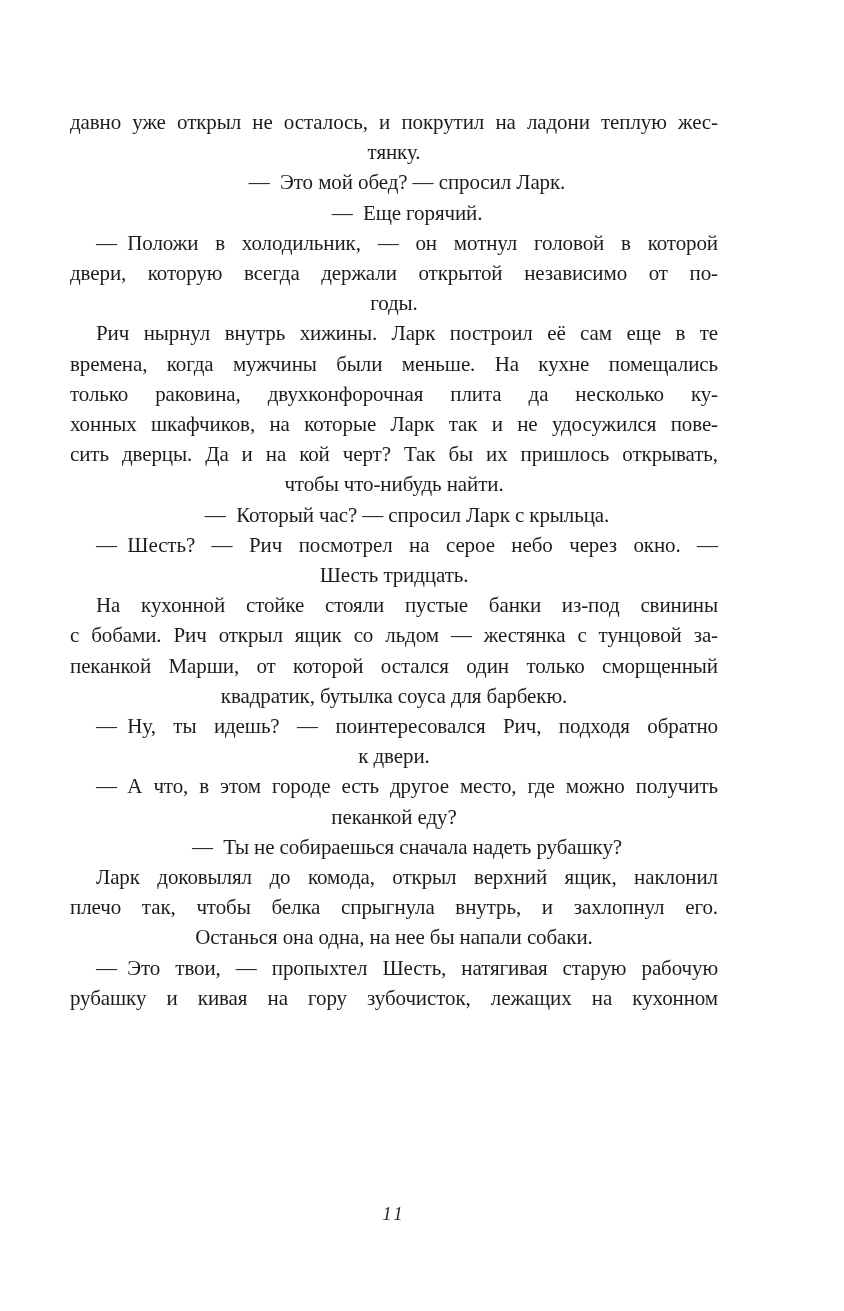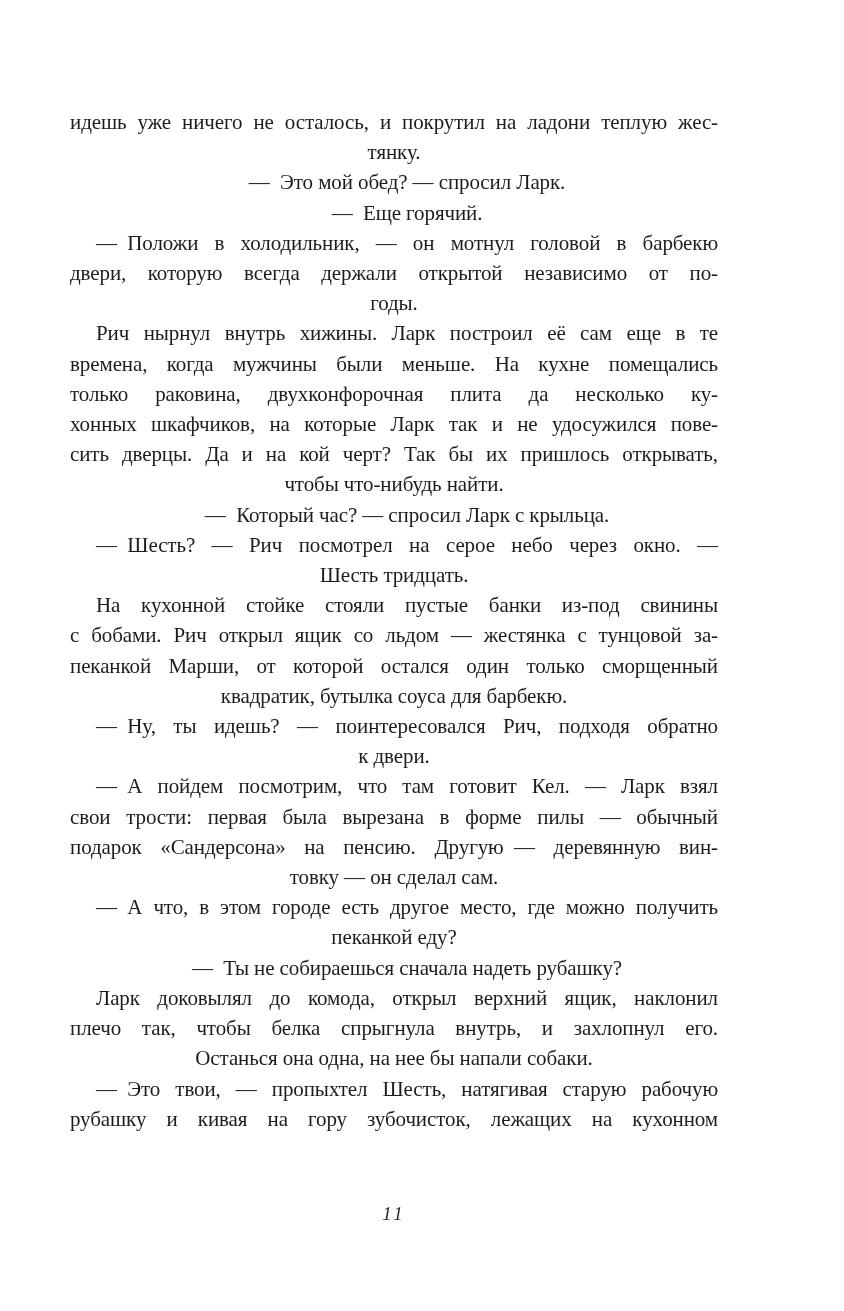--- a/index.html
+++ b/index.html
@@ -49,31 +49,31 @@
     color: #2a2a2a;
     font-style: italic;
   }
 </style>
 </head>
 <body>
 
 <div class="book-page">
   <div class="text-block">
       <div class="para">
-        <div class="line just">идешь уже ничего не осталось, и покрутил на ладони теплую жес-</div>
+        <div class="line just">давно уже открыл не осталось, и покрутил на ладони теплую жес-</div>
         <div class="line">тянку.</div>
       </div>
       <div class="para">
         <div class="line indent">— Это мой обед? — спросил Ларк.</div>
       </div>
       <div class="para">
         <div class="line indent">— Еще горячий.</div>
       </div>
       <div class="para">
-        <div class="line just indent">— Положи в холодильник, — он мотнул головой в барбекю</div>
+        <div class="line just indent">— Положи в холодильник, — он мотнул головой в которой</div>
         <div class="line just">двери, которую всегда держали открытой независимо от по-</div>
         <div class="line">годы.</div>
       </div>
       <div class="para">
         <div class="line just indent">Рич нырнул внутрь хижины. Ларк построил её сам еще в те</div>
         <div class="line just">времена, когда мужчины были меньше. На кухне помещались</div>
         <div class="line just">только раковина, двухконфорочная плита да несколько ку-</div>
         <div class="line just">хонных шкафчиков, на которые Ларк так и не удосужился пове-</div>
         <div class="line just">сить дверцы. Да и на кой черт? Так бы их пришлось открывать,</div>
         <div class="line">чтобы что-нибудь найти.</div>
@@ -89,26 +89,20 @@
         <div class="line just indent">На кухонной стойке стояли пустые банки из-под свинины</div>
         <div class="line just">с бобами. Рич открыл ящик со льдом — жестянка с тунцовой за-</div>
         <div class="line just">пеканкой Марши, от которой остался один только сморщенный</div>
         <div class="line">квадратик, бутылка соуса для барбекю.</div>
       </div>
       <div class="para">
         <div class="line just indent">— Ну, ты идешь? — поинтересовался Рич, подходя обратно</div>
         <div class="line">к двери.</div>
       </div>
       <div class="para">
-        <div class="line just indent">— А пойдем посмотрим, что там готовит Кел. — Ларк взял</div>
-        <div class="line just">свои трости: первая была вырезана в форме пилы — обычный</div>
-        <div class="line just">подарок «Сандерсона» на пенсию. Другую — деревянную вин-</div>
-        <div class="line">товку — он сделал сам.</div>
-      </div>
-      <div class="para">
         <div class="line just indent">— А что, в этом городе есть другое место, где можно получить</div>
         <div class="line">пеканкой еду?</div>
       </div>
       <div class="para">
         <div class="line indent">— Ты не собираешься сначала надеть рубашку?</div>
       </div>
       <div class="para">
         <div class="line just indent">Ларк доковылял до комода, открыл верхний ящик, наклонил</div>
         <div class="line just">плечо так, чтобы белка спрыгнула внутрь, и захлопнул его.</div>
         <div class="line">Останься она одна, на нее бы напали собаки.</div>

